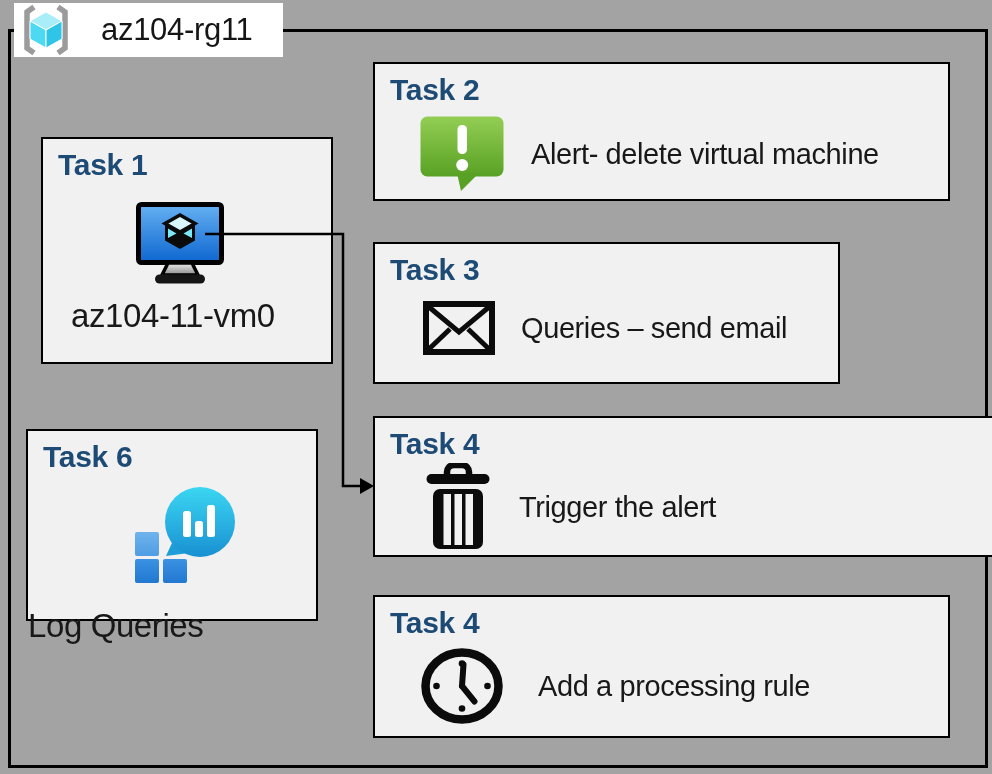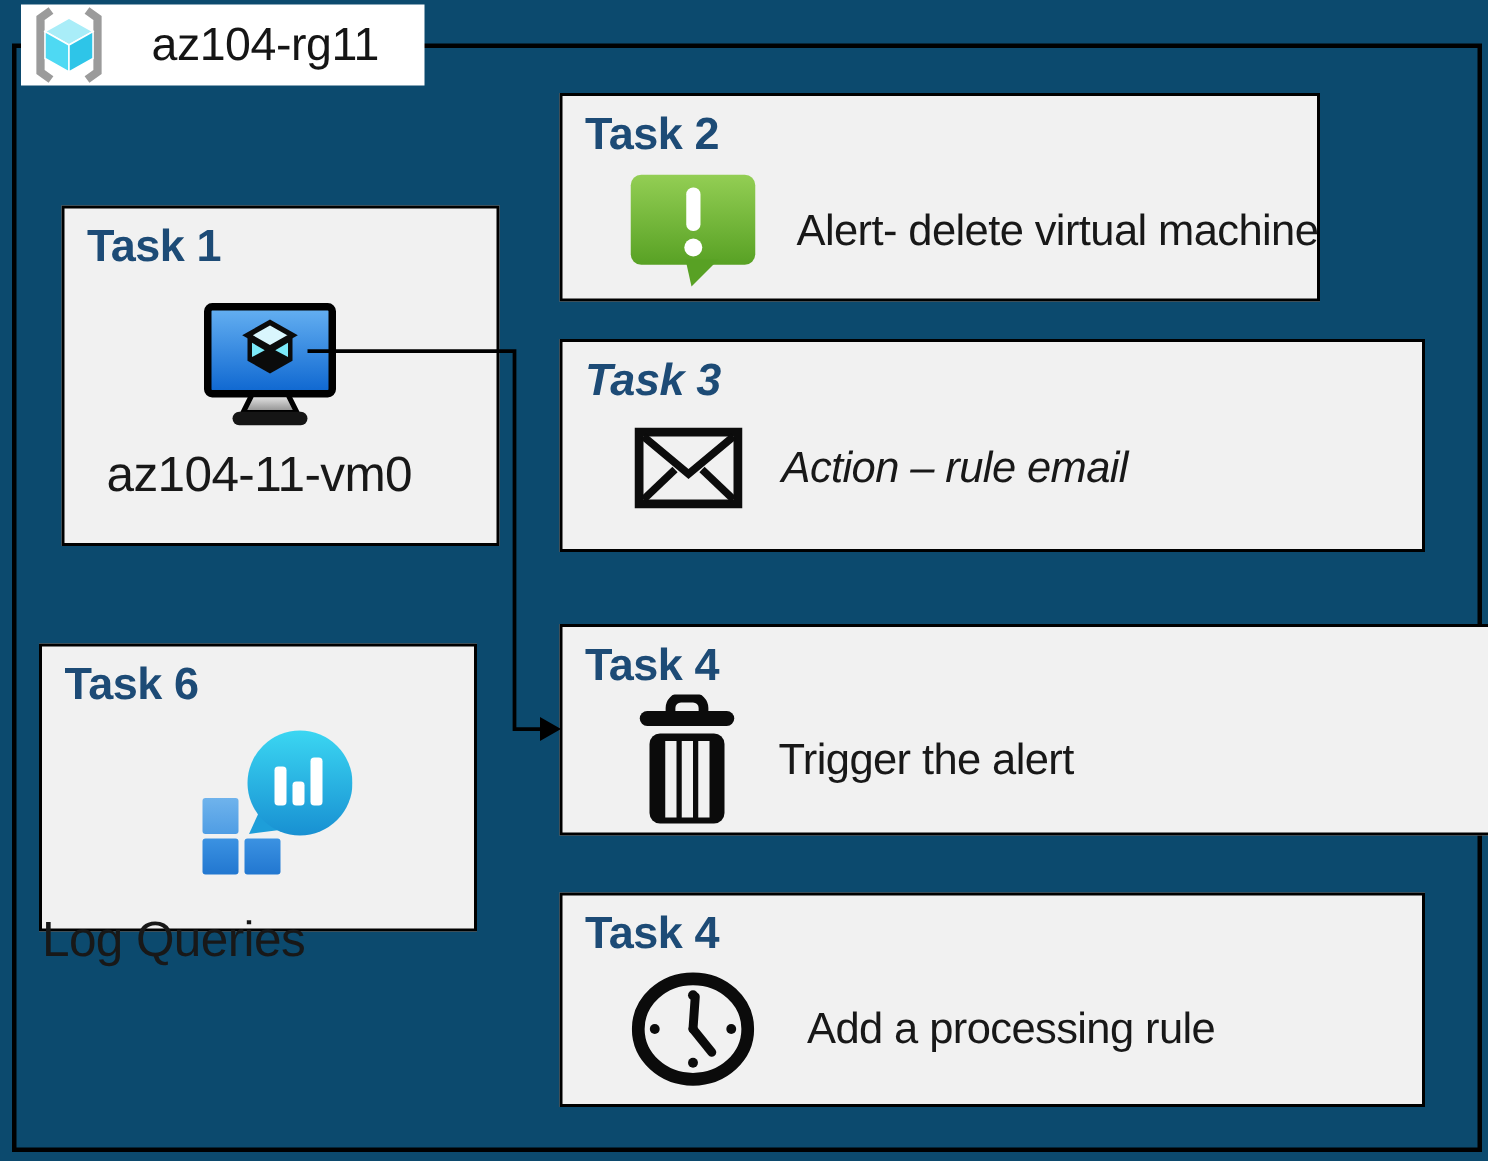--- a/index.html
+++ b/index.html
@@ -1,17 +1,17 @@
 <!DOCTYPE html>
 <html><head>
 <meta charset="utf-8">
 <style>
   html,body{margin:0;padding:0;background:#fff;}
   #canvas{
-    position:relative;width:992px;height:774px;background:#0c4a6e;overflow:hidden;
+    position:relative;width:992px;height:774px;background:#a3a3a3;overflow:hidden;
     font-family:"Liberation Sans", sans-serif;color:#1a1a1a;
   }
   
   .outer{
     position:absolute;left:8px;top:29px;width:980px;height:739px;
     box-sizing:border-box;border:3px solid #000;z-index:1;
   }
   
   .rg-header{
     position:absolute;left:14px;top:3px;height:54px;width:269px;
@@ -26,22 +26,22 @@
   }
   .task-title{
     font-weight:bold;font-size:30px;color:#1d4b76;letter-spacing:-0.3px;
     margin:10px 0 0 15px;line-height:1.05;
   }
   .task-label{font-size:29px;color:#181818;letter-spacing:-0.4px;white-space:nowrap;}
   .row{position:absolute;display:flex;align-items:center;gap:26px;}
   .abs{position:absolute;}
   #task1{left:26px;top:137px;width:292px;height:227px;margin-left:15px;}
   #task6{left:26px;top:429px;width:292px;height:192px;}
-  #task2{left:373px;top:62px;width:507px;height:139px;}
-  #task3{left:373px;top:226px;width:577px;height:142px;font-style:italic;}
+  #task2{left:373px;top:62px;width:577px;height:139px;}
+  #task3{left:373px;top:242px;width:467px;height:142px;}
   #task4{left:373px;top:416px;width:687px;height:141px;}
   #task5{left:373px;top:595px;width:577px;height:143px;}
   #task1 .task-label{position:absolute;left:28px;top:158px;font-size:33px;}
   #task6 .task-label{position:absolute;left:0;right:0;top:176px;text-align:left;font-size:33px;}
   #connector-overlay{position:absolute;left:0;top:0;width:992px;height:774px;z-index:6;pointer-events:none;}
   svg{display:block;}
 </style>
 </head>
 <body>
 
@@ -107,21 +107,21 @@
 
   <div id="task3" class="task-box">
     <div class="task-title">Task 3</div>
     <div class="row" style="left:48px;top:44px;height:80px;">
       <svg width="72" height="54" viewBox="0 0 72 54">
         <rect x="3" y="3" width="66" height="48" fill="none" stroke="#0c0c0c" stroke-width="6"></rect>
         <path d="M6,6 L36,31 L66,6" fill="none" stroke="#0c0c0c" stroke-width="5"></path>
         <path d="M6,48 L27,28" fill="none" stroke="#0c0c0c" stroke-width="5"></path>
         <path d="M66,48 L45,28" fill="none" stroke="#0c0c0c" stroke-width="5"></path>
       </svg>
-      <span class="task-label">Action – rule email</span>
+      <span class="task-label">Queries – send email</span>
     </div>
   </div>
 
   <div id="task4" class="task-box">
     <div class="task-title">Task 4</div>
     <div class="row" style="left:50px;top:44px;height:90px;gap:28px;">
       <svg width="66" height="88" viewBox="0 0 66 88">
         <path d="M22,12 V9 a7,7 0 0 1 7,-7 h8 a7,7 0 0 1 7,7 v3" fill="none" stroke="#0b0b0b" stroke-width="6.5"></path>
         <rect x="1.5" y="11" width="63" height="10" rx="5" fill="#0b0b0b"></rect>
         <rect x="8" y="26" width="50" height="60" rx="7" fill="#0b0b0b"></rect>

